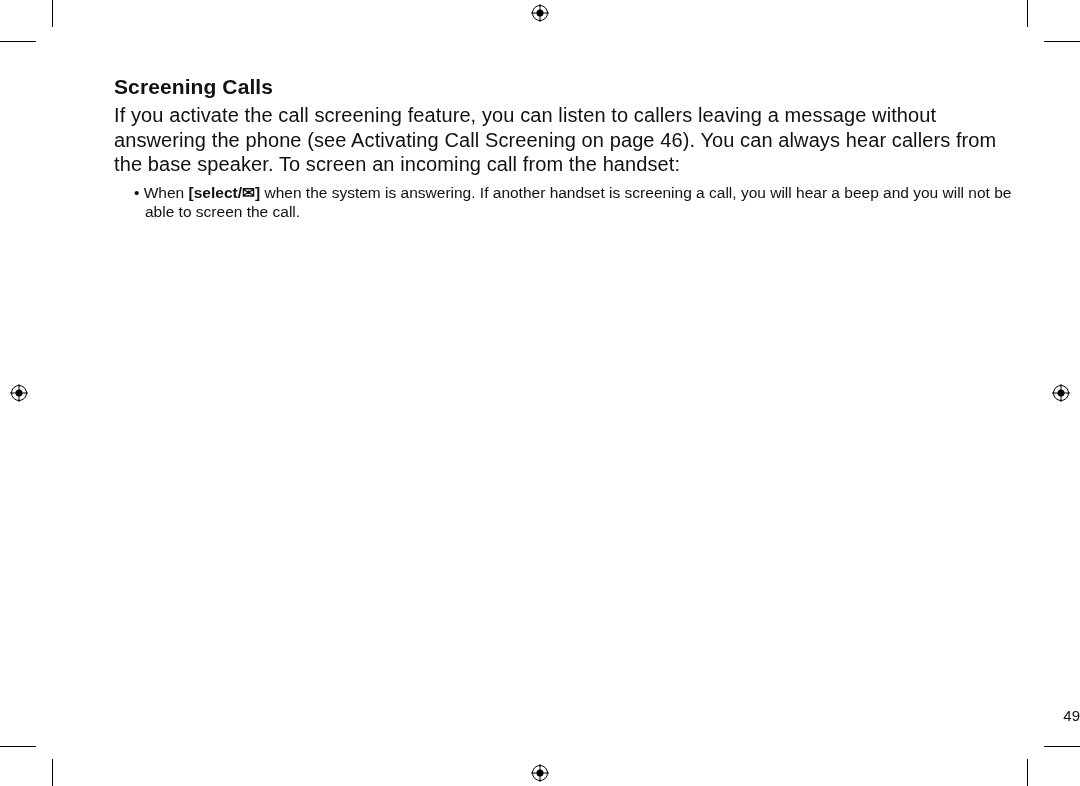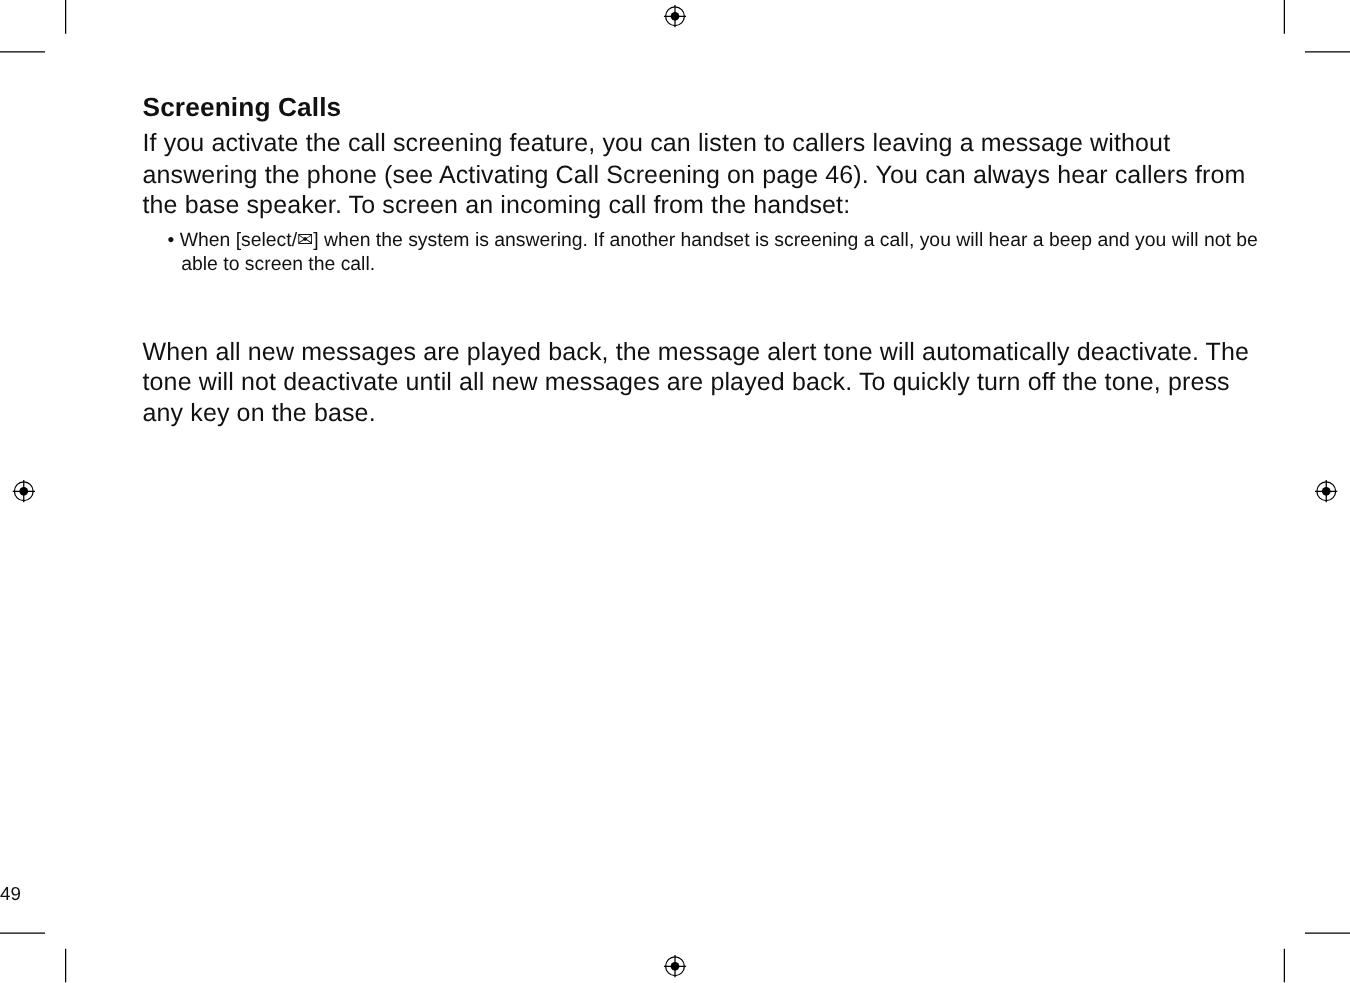--- a/index.html
+++ b/index.html
@@ -3,23 +3,23 @@
 <meta charset="utf-8">
 <style>
   * { margin: 0; padding: 0; box-sizing: border-box; }
   html, body { width: 1080px; height: 786px; overflow: hidden; background: #fff; font-family: Arial, Helvetica, sans-serif; color: #111; position: relative; }
   .content { position: absolute; left: 90px; right: 60px; top: 75px; margin-left: 24px; }
   h2.section { font-family: Arial, Helvetica, sans-serif; font-weight: bold; font-size: 21px; letter-spacing: 0.1px; margin-bottom: 4px; }
   p.body { font-size: 20px; line-height: 1.23; letter-spacing: 0.1px; }
   ul.bullets { list-style: none; padding-left: 20px; margin-top: 6px; }
   ul.bullets li { font-size: 15.5px; line-height: 1.25; text-indent: -11px; padding-left: 11px; }
   ul.bullets li::before { content: "• "; }
-  .b { font-weight: normal; }
+  .b { font-weight: bold; }
   .gap { height: 48px; }
-  .pagenum { position: absolute; width: 100%; text-align: left; bottom: 62px; font-size: 15px; }
+  .pagenum { position: absolute; width: 100%; text-align: right; bottom: 62px; font-size: 15px; }
   
   .mark { position: absolute; }
   .reg { width: 18px; height: 18px; }
   .reg svg { display: block; }
   .hline { height: 1px; background: #000; }
   .vline { width: 1px; background: #000; }
 </style>
 </head>
 <body>
 
@@ -76,17 +76,16 @@
   <h2 class="section">Screening Calls</h2>
   <p class="body">If you activate the call screening feature, you can listen to callers leaving a message without answering the phone (see Activating Call Screening on page 46). You can always hear callers from the base speaker. To screen an incoming call from the handset:</p>
   <ul class="bullets">
     <li>
       <span>When </span><span class="b">[<span>select/</span><span>✉</span>]</span><span> when the system is answering. If another handset is screening a call, you will hear a beep and you will not be able to screen the call.</span>
     </li>
   </ul>
 
   <div class="gap"></div>
 
-  <p class="body">When all new messages are played back, the message alert tone will automatically deactivate. The tone will not deactivate until all new messages are played back. To quickly turn off the tone, press any key on the base.</p>
 
 </div>
 
 <div class="pagenum">49</div>
 
 </body></html>

